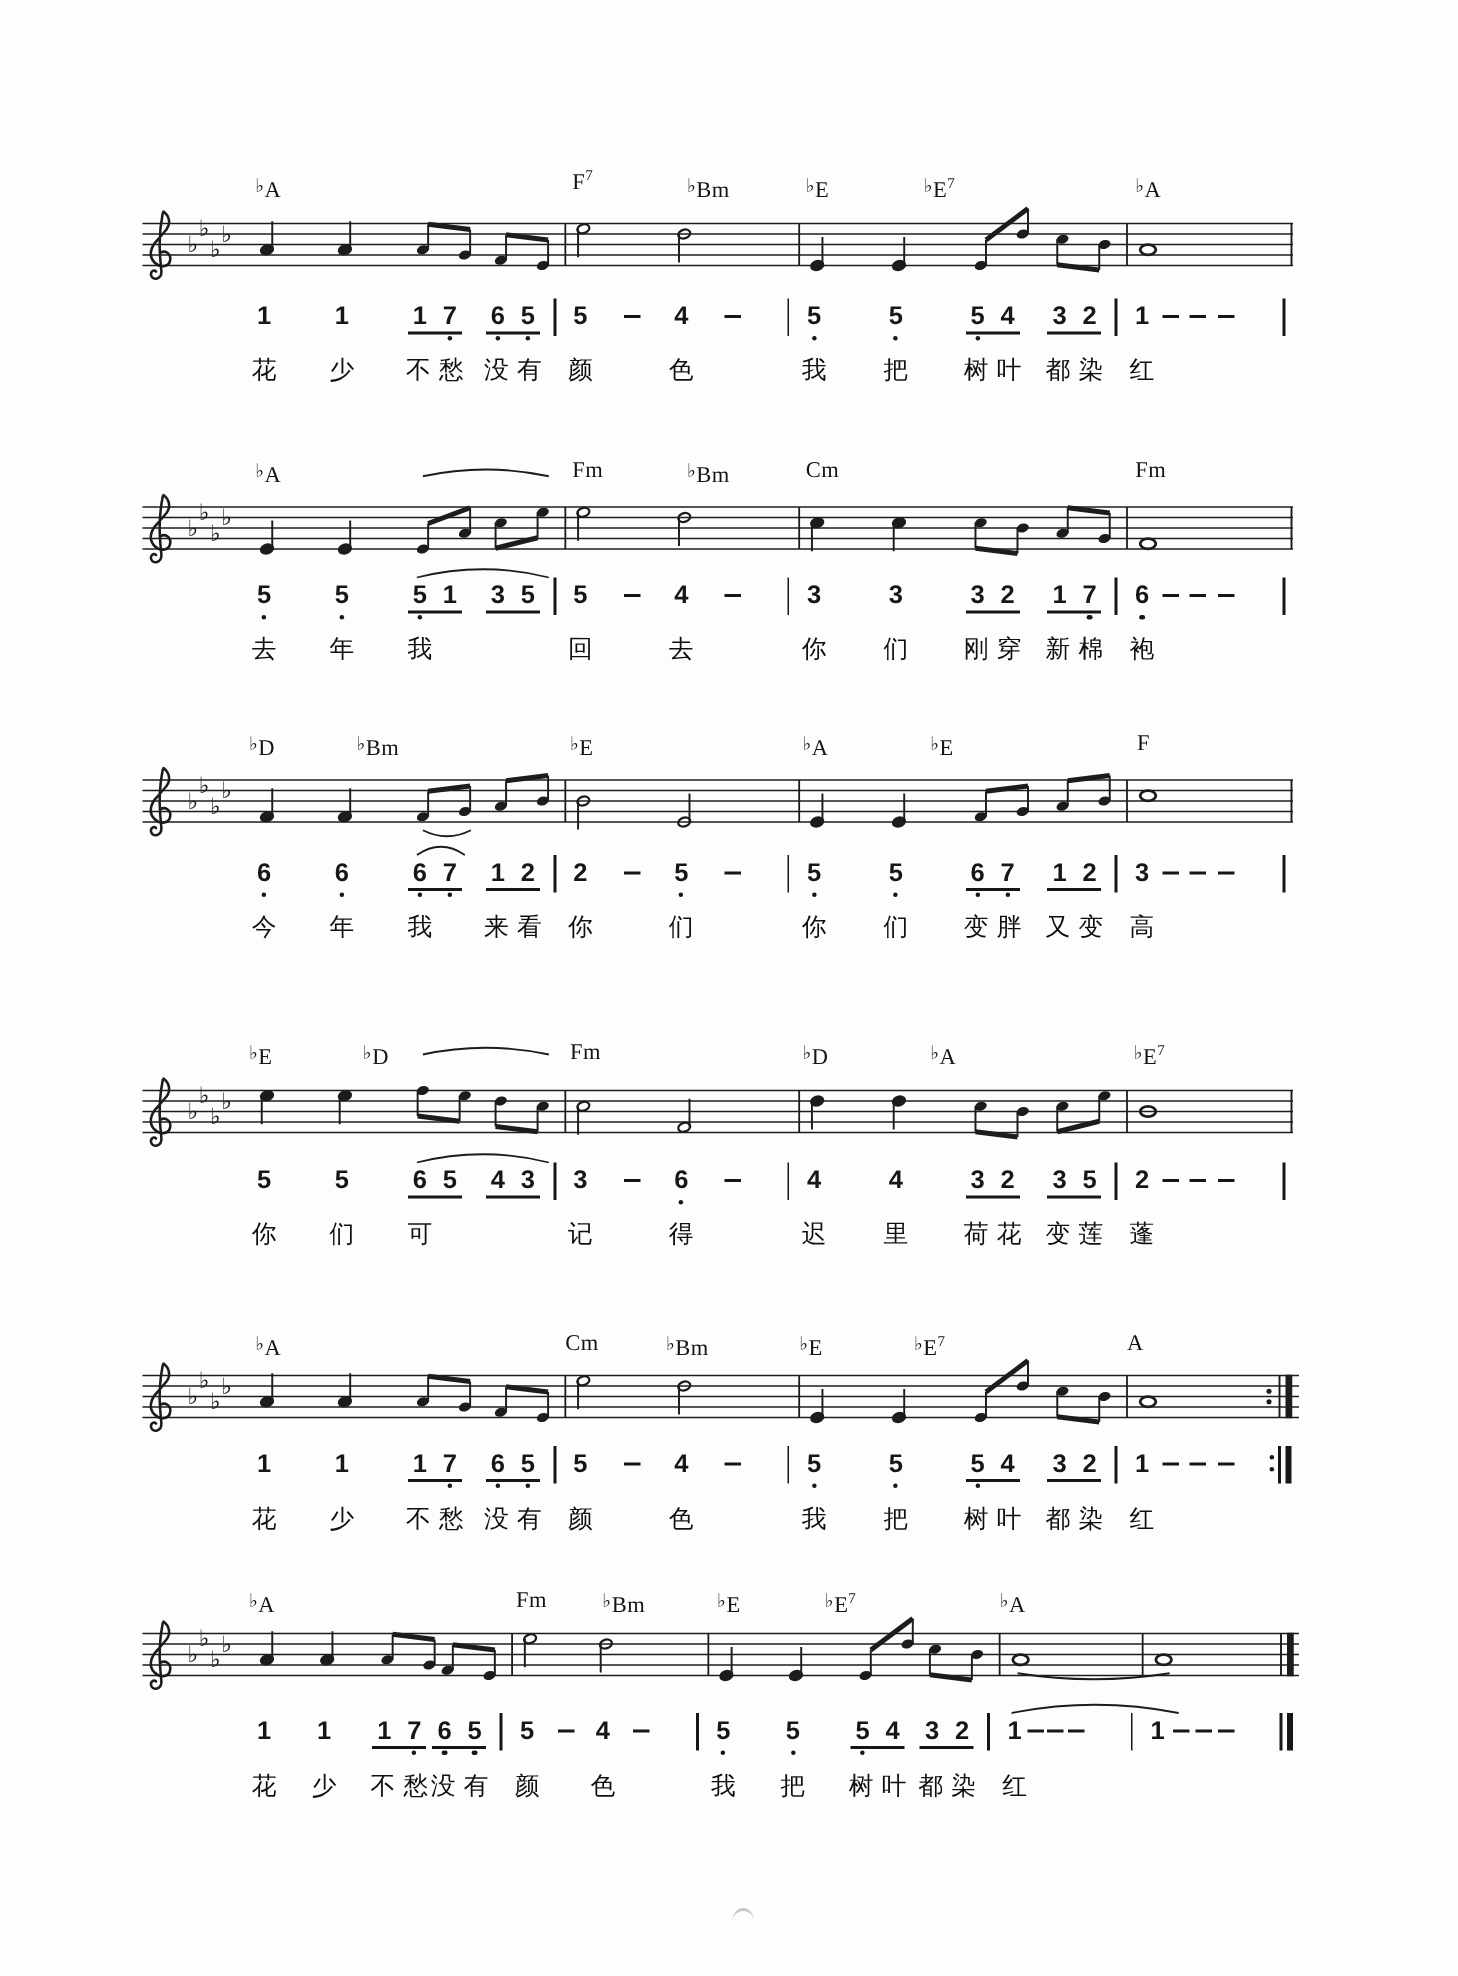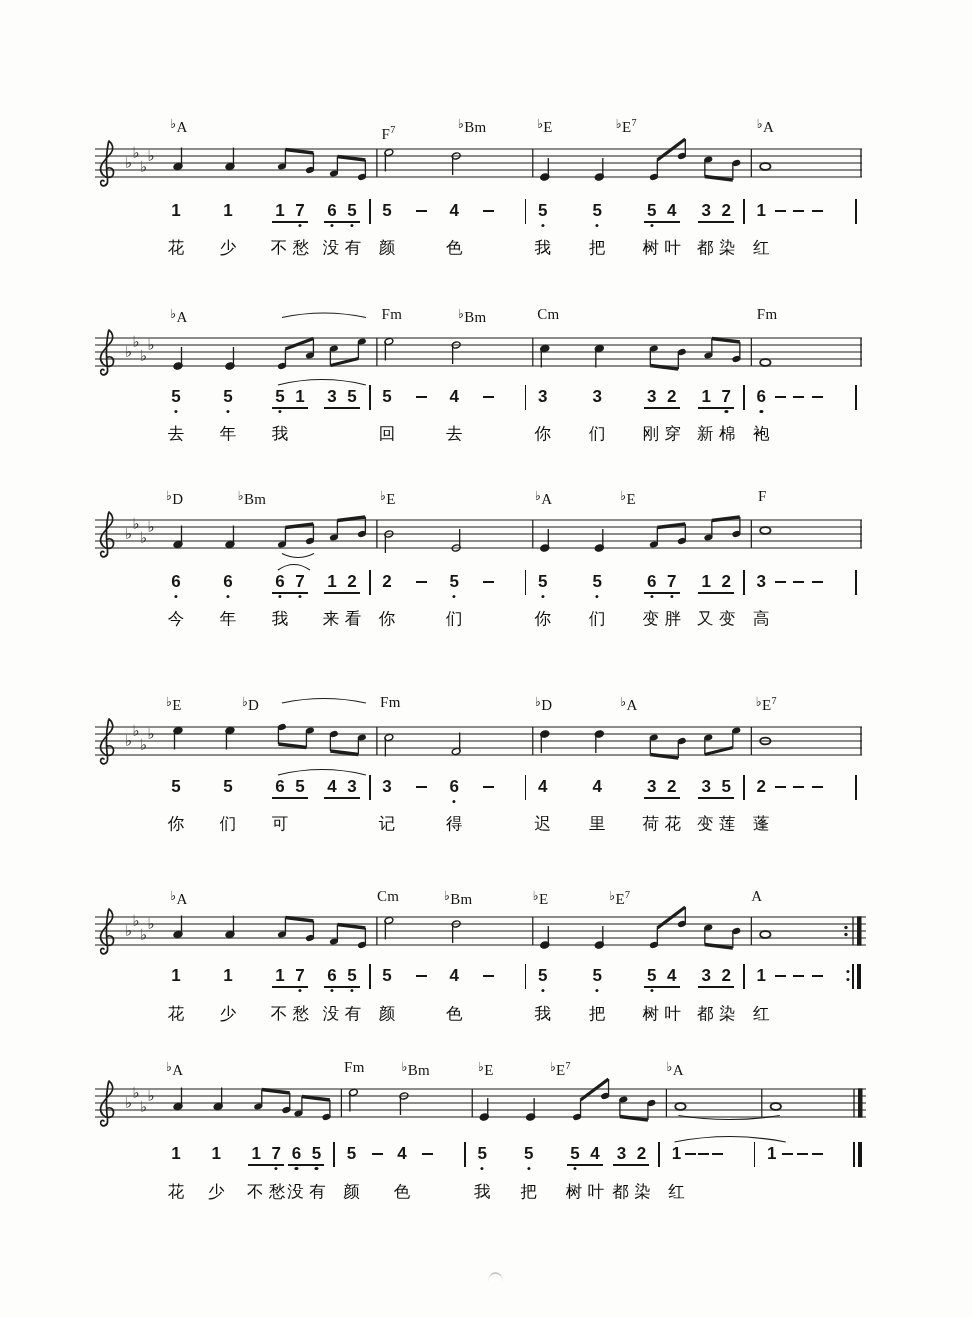--- a/index.html
+++ b/index.html
@@ -366,21 +366,21 @@
       <span class="lyr" style="left: 705.336px; top: 238px;">都</span>
       <span class="lyr" style="left: 727.336px; top: 238px;">染</span>
       <span class="jp-bar" style="left: 743.336px; top: 199px;"></span>
       <span class="jp-num" style="left: 761.336px; top: 201px;">1</span>
       <span class="jp-dash" style="left: 774.891px; top: 210px;"></span>
       <span class="jp-dash" style="left: 793.445px; top: 210px;"></span>
       <span class="jp-dash" style="left: 812px; top: 210px;"></span>
       <span class="lyr" style="left: 761.336px; top: 238px;">红</span>
       <span class="jp-bar" style="left: 855px; top: 199px;"></span>
       <div class="chord" style="left: 170.218px; top: 116px;"><span class="fl">♭</span>A</div>
-      <div class="chord" style="left: 381.565px; top: 124px;">F<span class="sp">7</span></div>
+      <div class="chord" style="left: 381.565px; top: 112px;">F<span class="sp">7</span></div>
       <div class="chord" style="left: 457.958px; top: 116px;"><span class="fl">♭</span>Bm</div>
       <div class="chord" style="left: 537.163px; top: 116px;"><span class="fl">♭</span>E</div>
       <div class="chord" style="left: 615.839px; top: 116px;"><span class="fl">♭</span>E<span class="sp">7</span></div>
       <div class="chord" style="left: 756.869px; top: 116px;"><span class="fl">♭</span>A</div>
       <span class="jp-num" style="left: 176px; top: 387px;">5</span>
       <span class="jp-dot" style="left: 176px; top: 409.5px;"></span>
       <span class="lyr" style="left: 176px; top: 424px;">去</span>
       <span class="jp-num" style="left: 227.963px; top: 387px;">5</span>
       <span class="jp-dot" style="left: 227.963px; top: 409.5px;"></span>
       <span class="lyr" style="left: 227.963px; top: 424px;">年</span>

